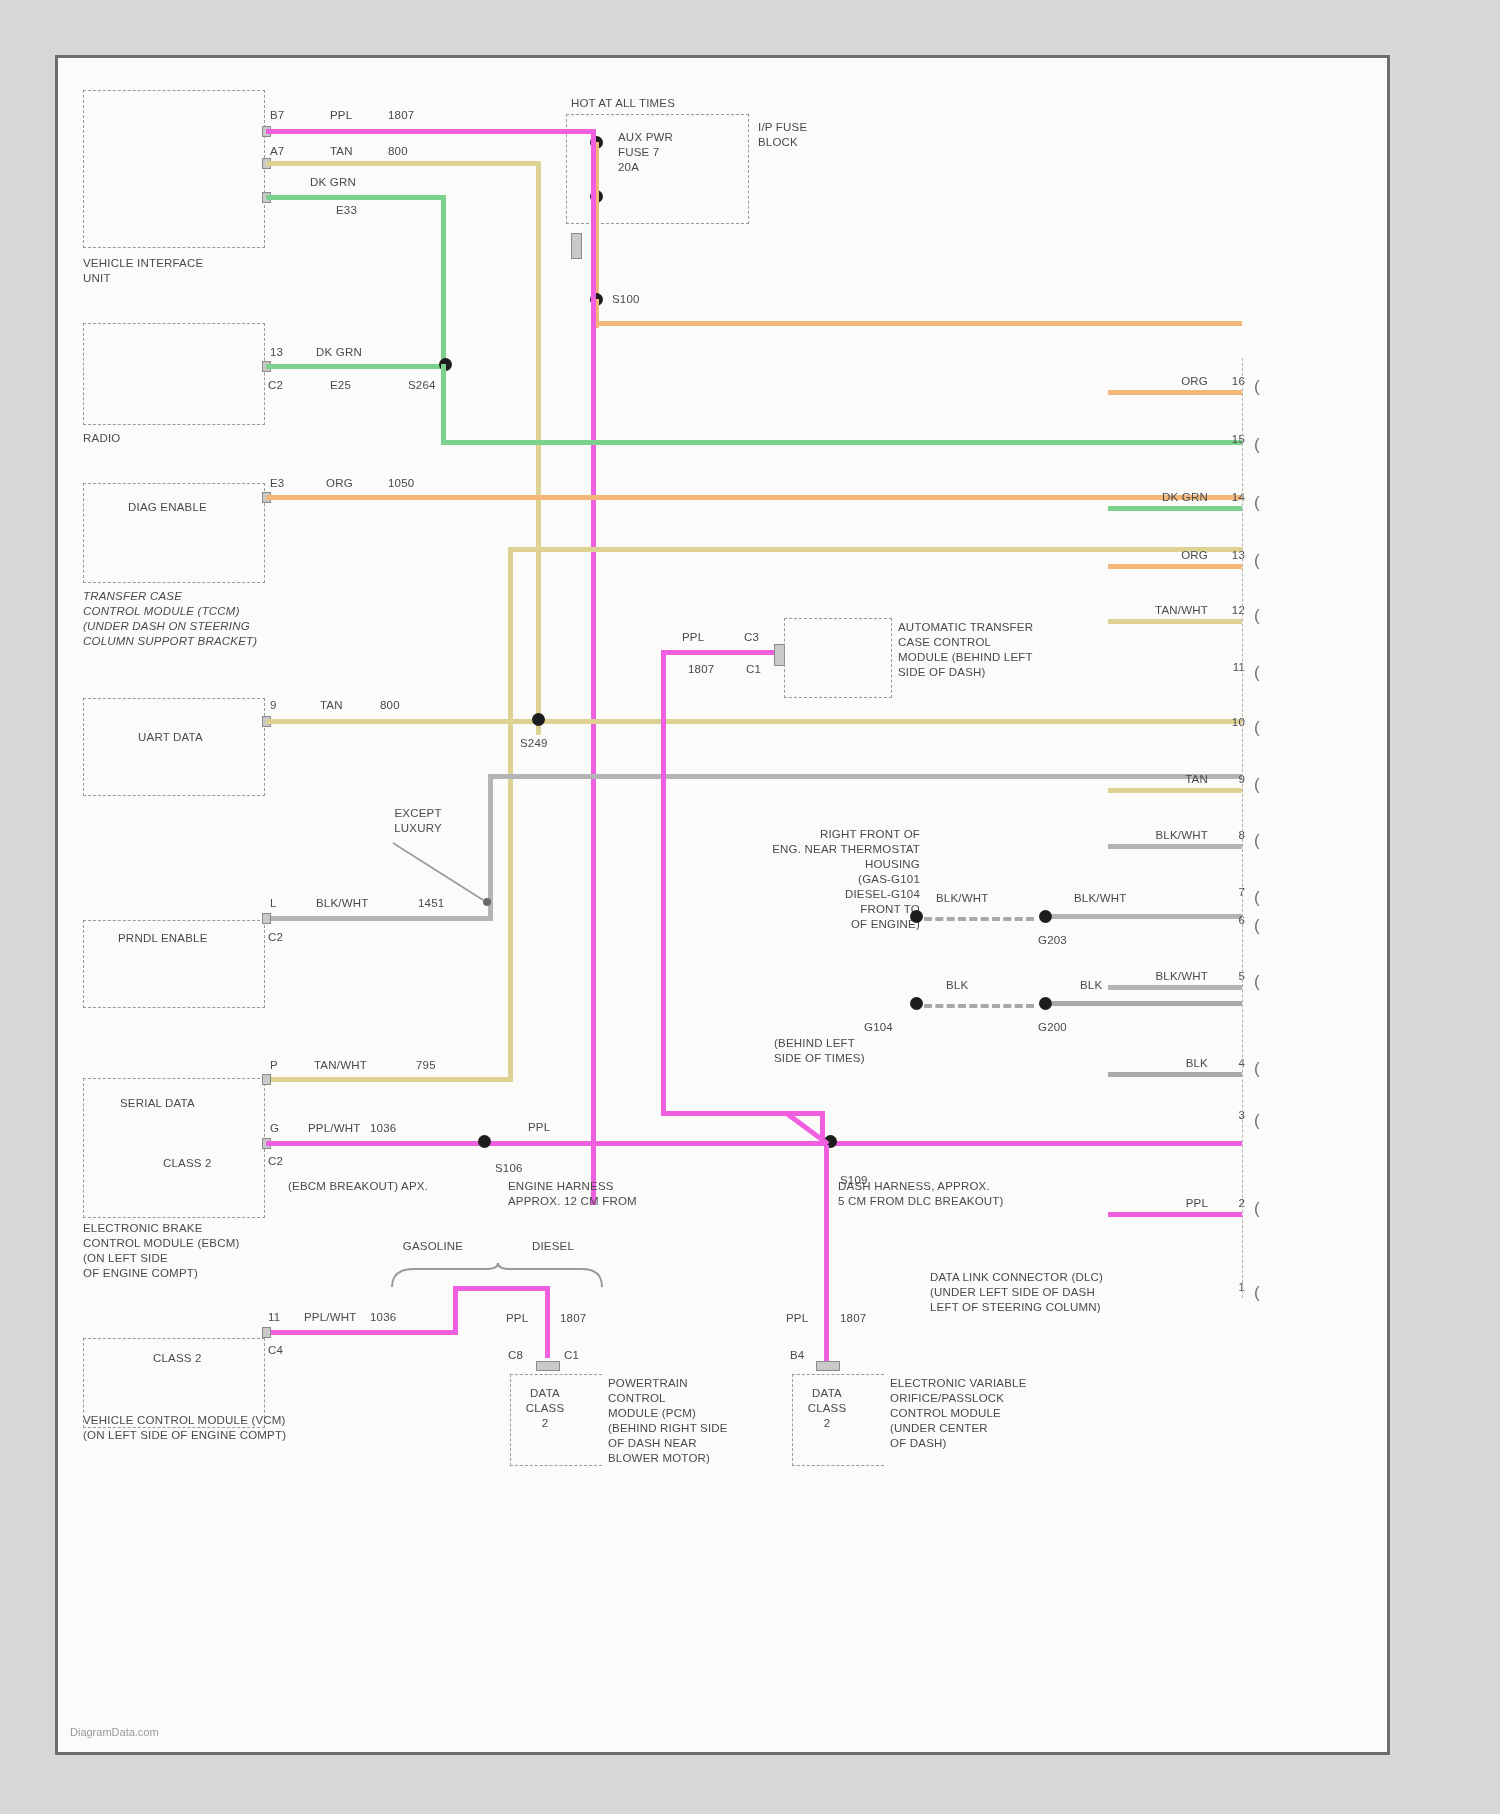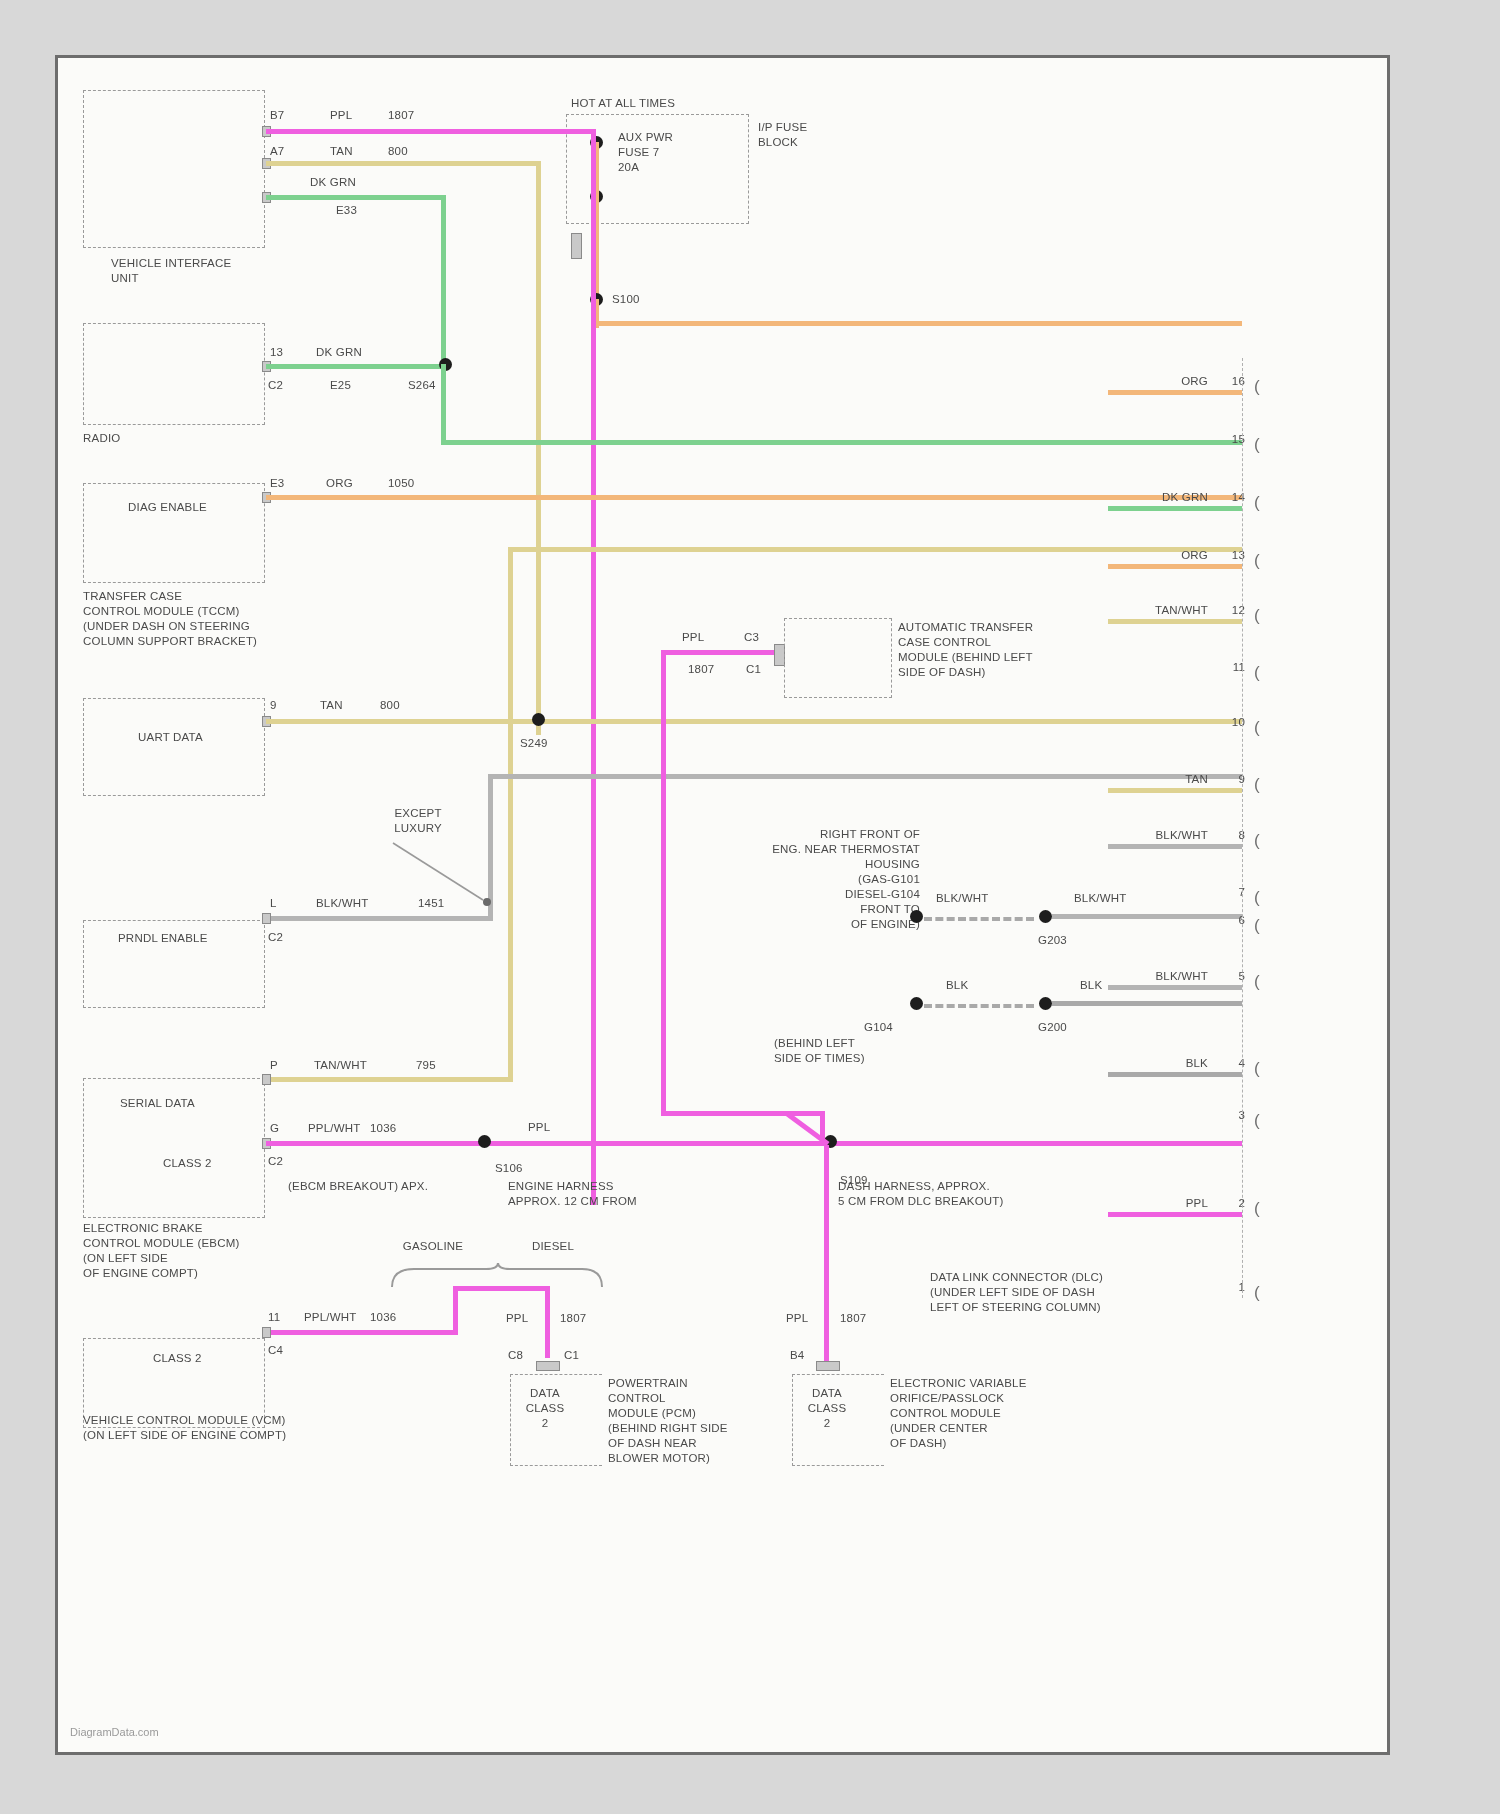--- a/index.html
+++ b/index.html
@@ -27,29 +27,29 @@
   .wm{position:absolute;color:#9a9a9a;font-size:11px;}
   .rc{position:absolute;color:#6f6f6f;font-size:17px;line-height:17px;}
 </style>
 </head>
 <body>
 
 <div id="page">
   <div id="sheet">
 
     <div class="box" style="left:25px;top:32px;width:182px;height:158px;"></div>
-    <div class="lbl" style="left: 25px; top: 198px; width: 230px; white-space: pre-line; margin-left: 28px;">VEHICLE INTERFACE
+    <div class="lbl" style="left: 25px; top: 198px; width: 230px; white-space: pre-line;">VEHICLE INTERFACE
 UNIT</div>
 
     <div class="box" style="left:25px;top:265px;width:182px;height:102px;"></div>
     <div class="lbl" style="left: 25px; top: 373px; white-space: pre-line;">RADIO</div>
 
     <div class="box" style="left:25px;top:425px;width:182px;height:100px;"></div>
     <div class="lbl" style="left: 70px; top: 442px; white-space: pre-line;">DIAG ENABLE</div>
-    <div class="lbl" style="left: 25px; top: 531px; width: 300px; white-space: pre-line;">TRANSFER CASE
+    <div class="lbl" style="left: 25px; top: 531px; width: 300px; white-space: pre-line; font-style: italic;">TRANSFER CASE
 CONTROL MODULE (TCCM)
 (UNDER DASH ON STEERING
 COLUMN SUPPORT BRACKET)</div>
 
     <div class="box" style="left:25px;top:640px;width:182px;height:98px;"></div>
     <div class="lbl" style="left: 80px; top: 672px; white-space: pre-line;">UART DATA</div>
 
     <div class="box" style="left:25px;top:862px;width:182px;height:88px;"></div>
     <div class="lbl" style="left: 60px; top: 873px; white-space: pre-line;">PRNDL ENABLE</div>
 

